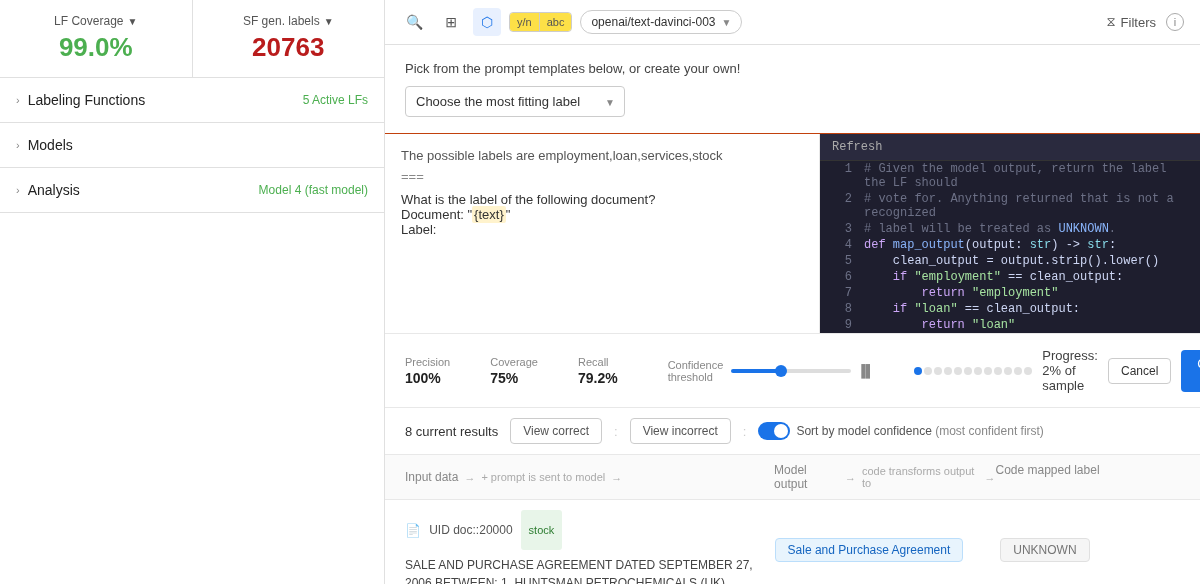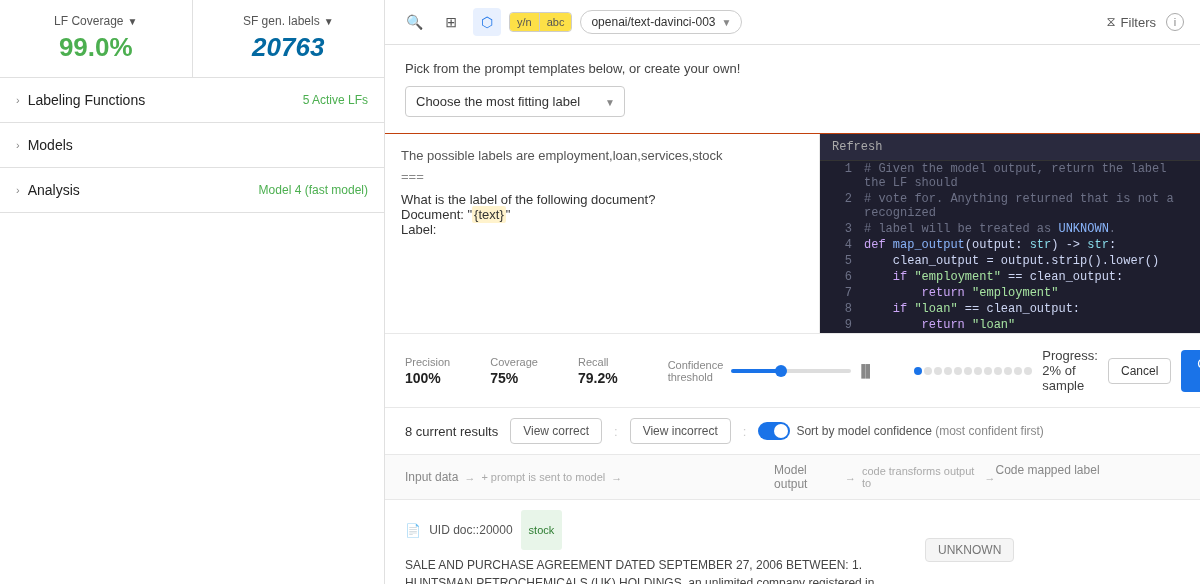--- a/index.html
+++ b/index.html
@@ -5,21 +5,21 @@
     * { box-sizing: border-box; margin: 0; padding: 0; }
     body { font-family: -apple-system, BlinkMacSystemFont, 'Segoe UI', sans-serif; font-size: 13px; background: #f5f5f5; display: flex; height: 584px; overflow: hidden; }
 
     
     .sidebar { width: 385px; min-width: 385px; background: #fff; border-right: 1px solid #e0e0e0; display: flex; flex-direction: column; }
     .sidebar-metrics { display: flex; border-bottom: 1px solid #e0e0e0; }
     .metric-box { flex: 1; padding: 14px 16px; text-align: center; }
     .metric-box + .metric-box { border-left: 1px solid #e0e0e0; }
     .metric-title { font-size: 12px; color: #555; display: flex; align-items: center; justify-content: center; gap: 4px; }
     .metric-value { font-size: 26px; font-weight: 600; color: #4caf50; margin-top: 4px; }
-    .metric-value.blue { color: #0369a1; font-style: italic; }
+    .metric-value.blue { color: #b91c1c; }
     .dropdown-arrow { font-size: 10px; color: #555; }
 
     .sidebar-section { border-bottom: 1px solid #e0e0e0; }
     .sidebar-section-header { display: flex; align-items: center; justify-content: space-between; padding: 14px 16px; cursor: pointer; }
     .sidebar-section-title { font-size: 14px; font-weight: 500; color: #222; display: flex; align-items: center; gap: 8px; }
     .sidebar-section-badge { font-size: 12px; color: #4caf50; }
     .chevron { font-size: 11px; color: #888; }
 
     
     .main { flex: 1; display: flex; flex-direction: column; overflow: hidden; background: #fff; }
@@ -338,19 +338,22 @@
 
     <div class="data-row">
       <div class="doc-section">
         <div class="doc-header">
           <span class="doc-icon">📄</span>
           <span class="doc-uid">UID doc::20000</span>
           <span class="doc-badge">stock</span>
         </div>
         <div class="doc-text">SALE AND PURCHASE AGREEMENT DATED SEPTEMBER 27, 2006 BETWEEN: 1. HUNTSMAN PETROCHEMICALS (UK) HOLDINGS, an unlimited company registered in England and Wales under registered number 05411362 whose registered office is at Haverton Hill Road, Billingham, Cleveland TS23 1PS (the "Vendor"); 2. HUNTSMAN INTERNATIONAL LLC, a limited liability company formed under the laws of Delaware, whose</div>
       </div>
+      <div class="model-output-section">
+        <span class="model-label-badge">Sale and Purchase Agreement</span>
+      </div>
       <div class="code-mapped-section">
         <span class="unknown-badge">UNKNOWN</span>
       </div>
     </div>
 
   </div>
 </div>
 
 </body></html>

